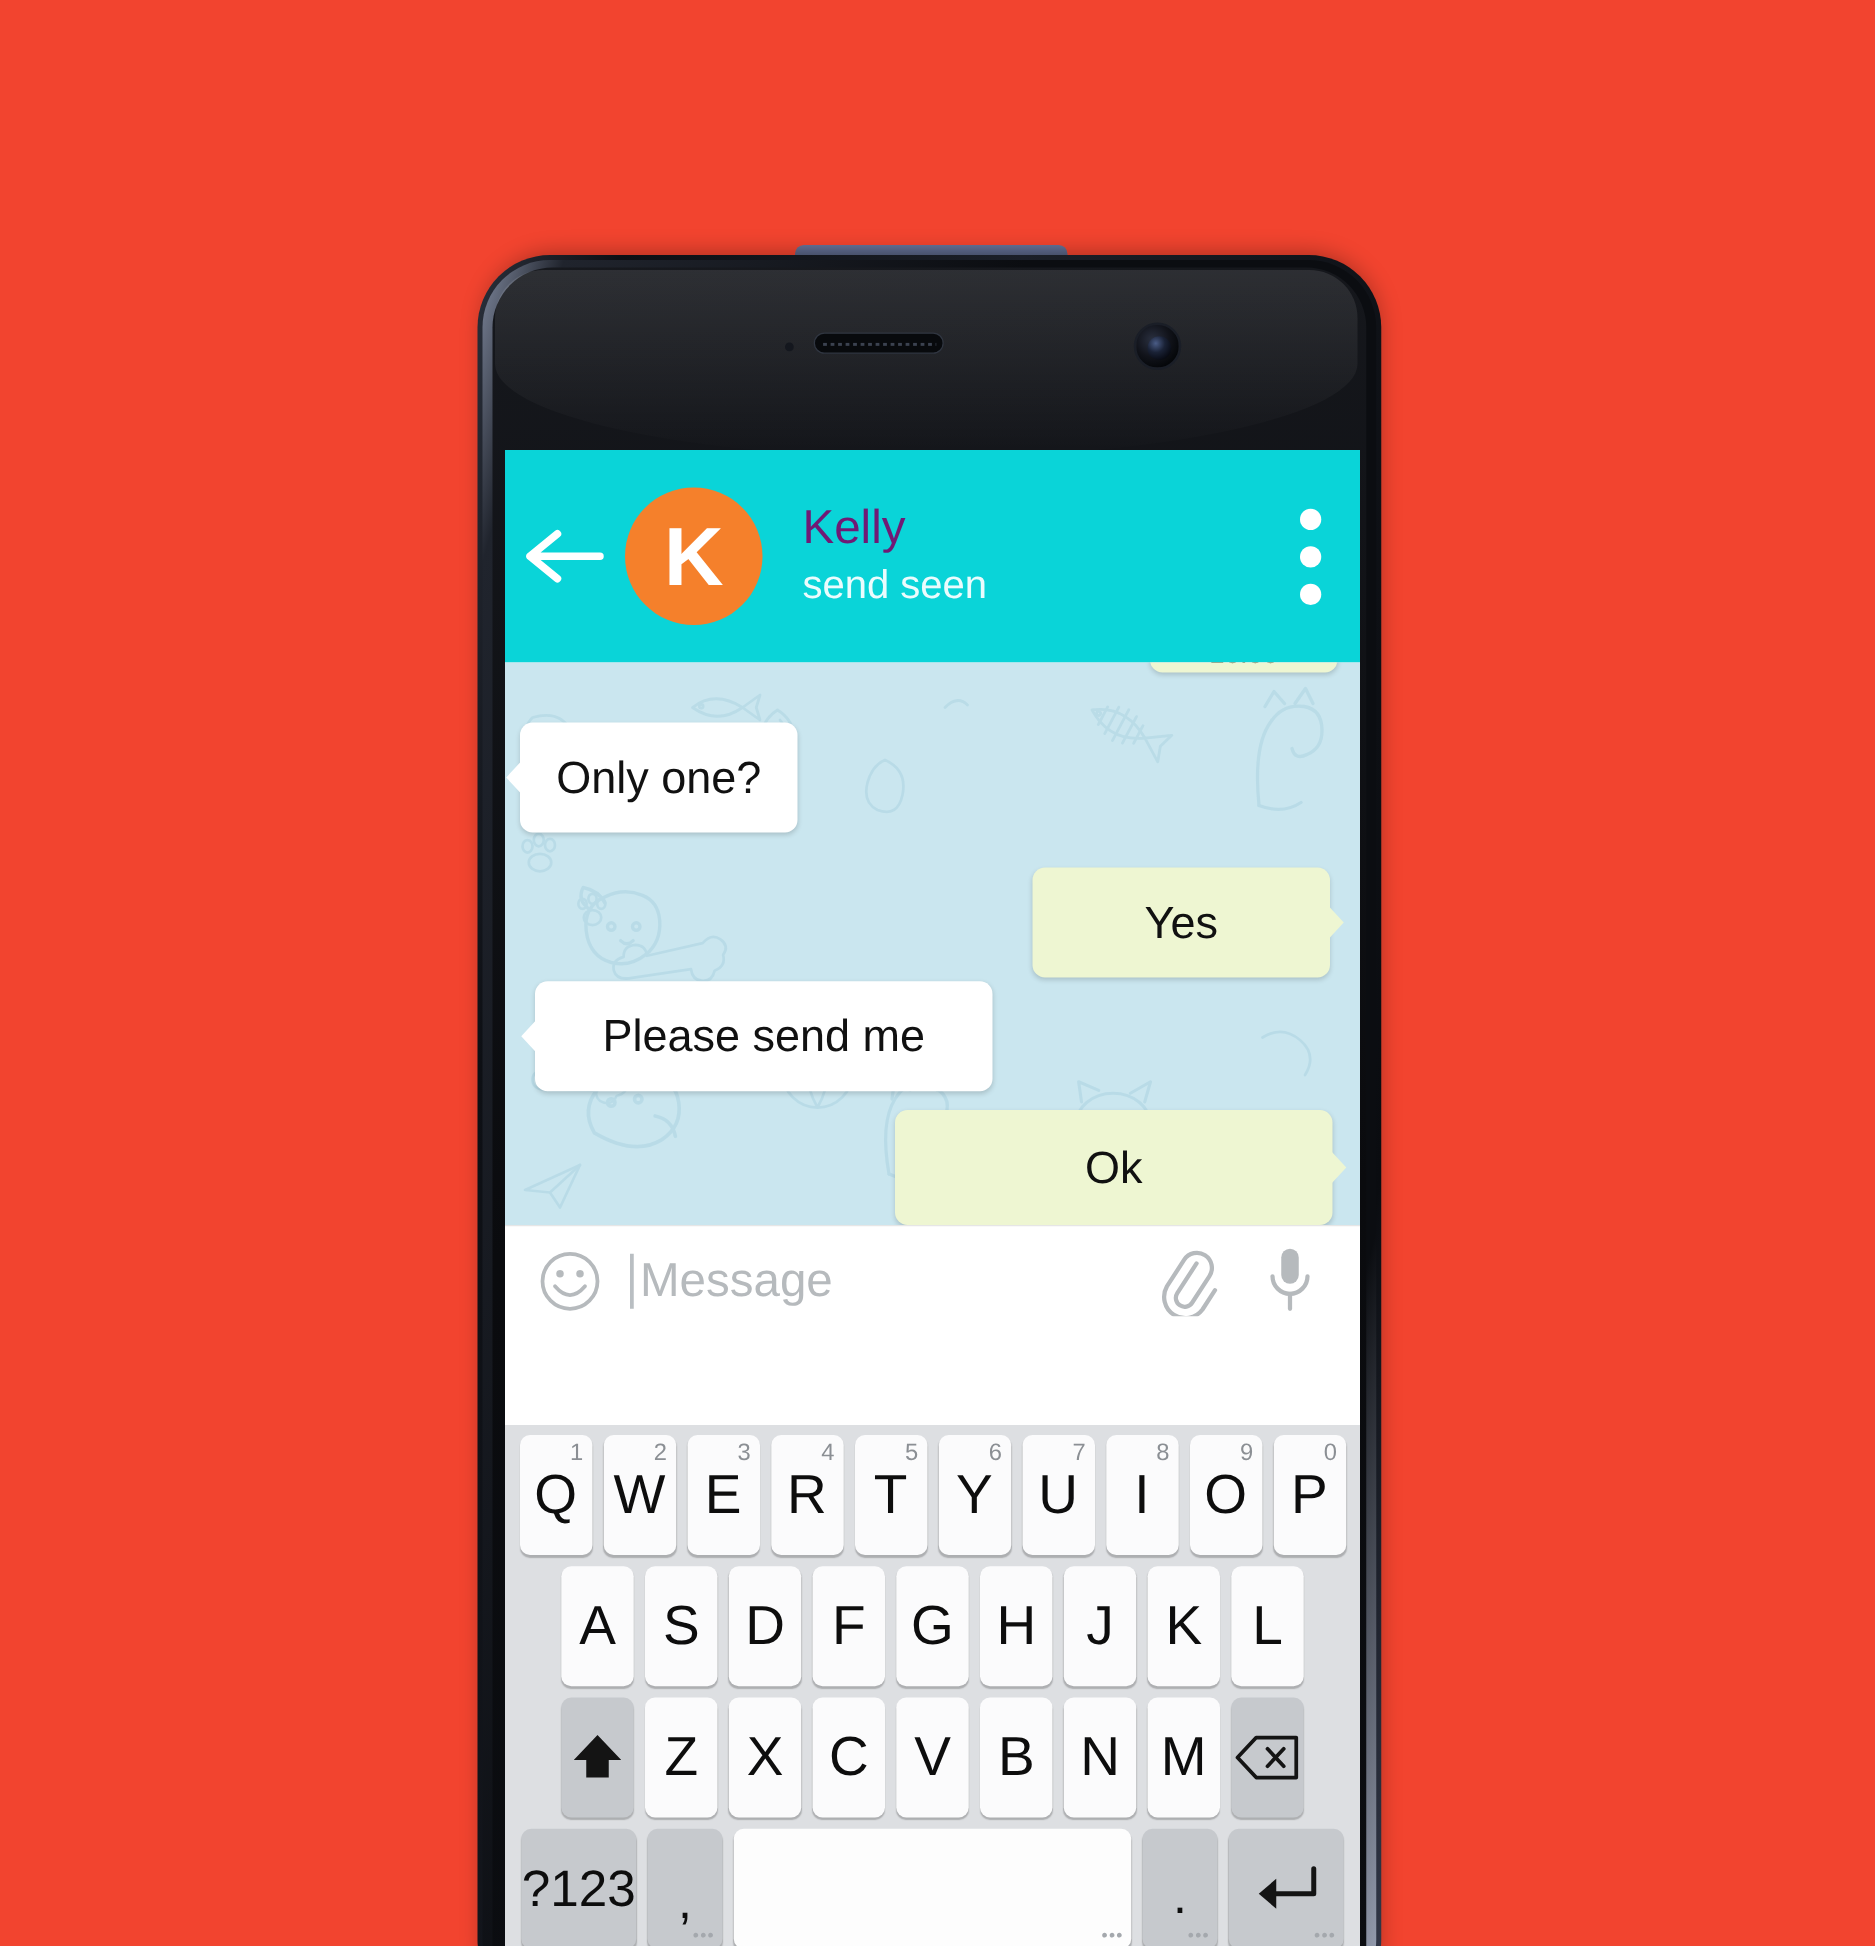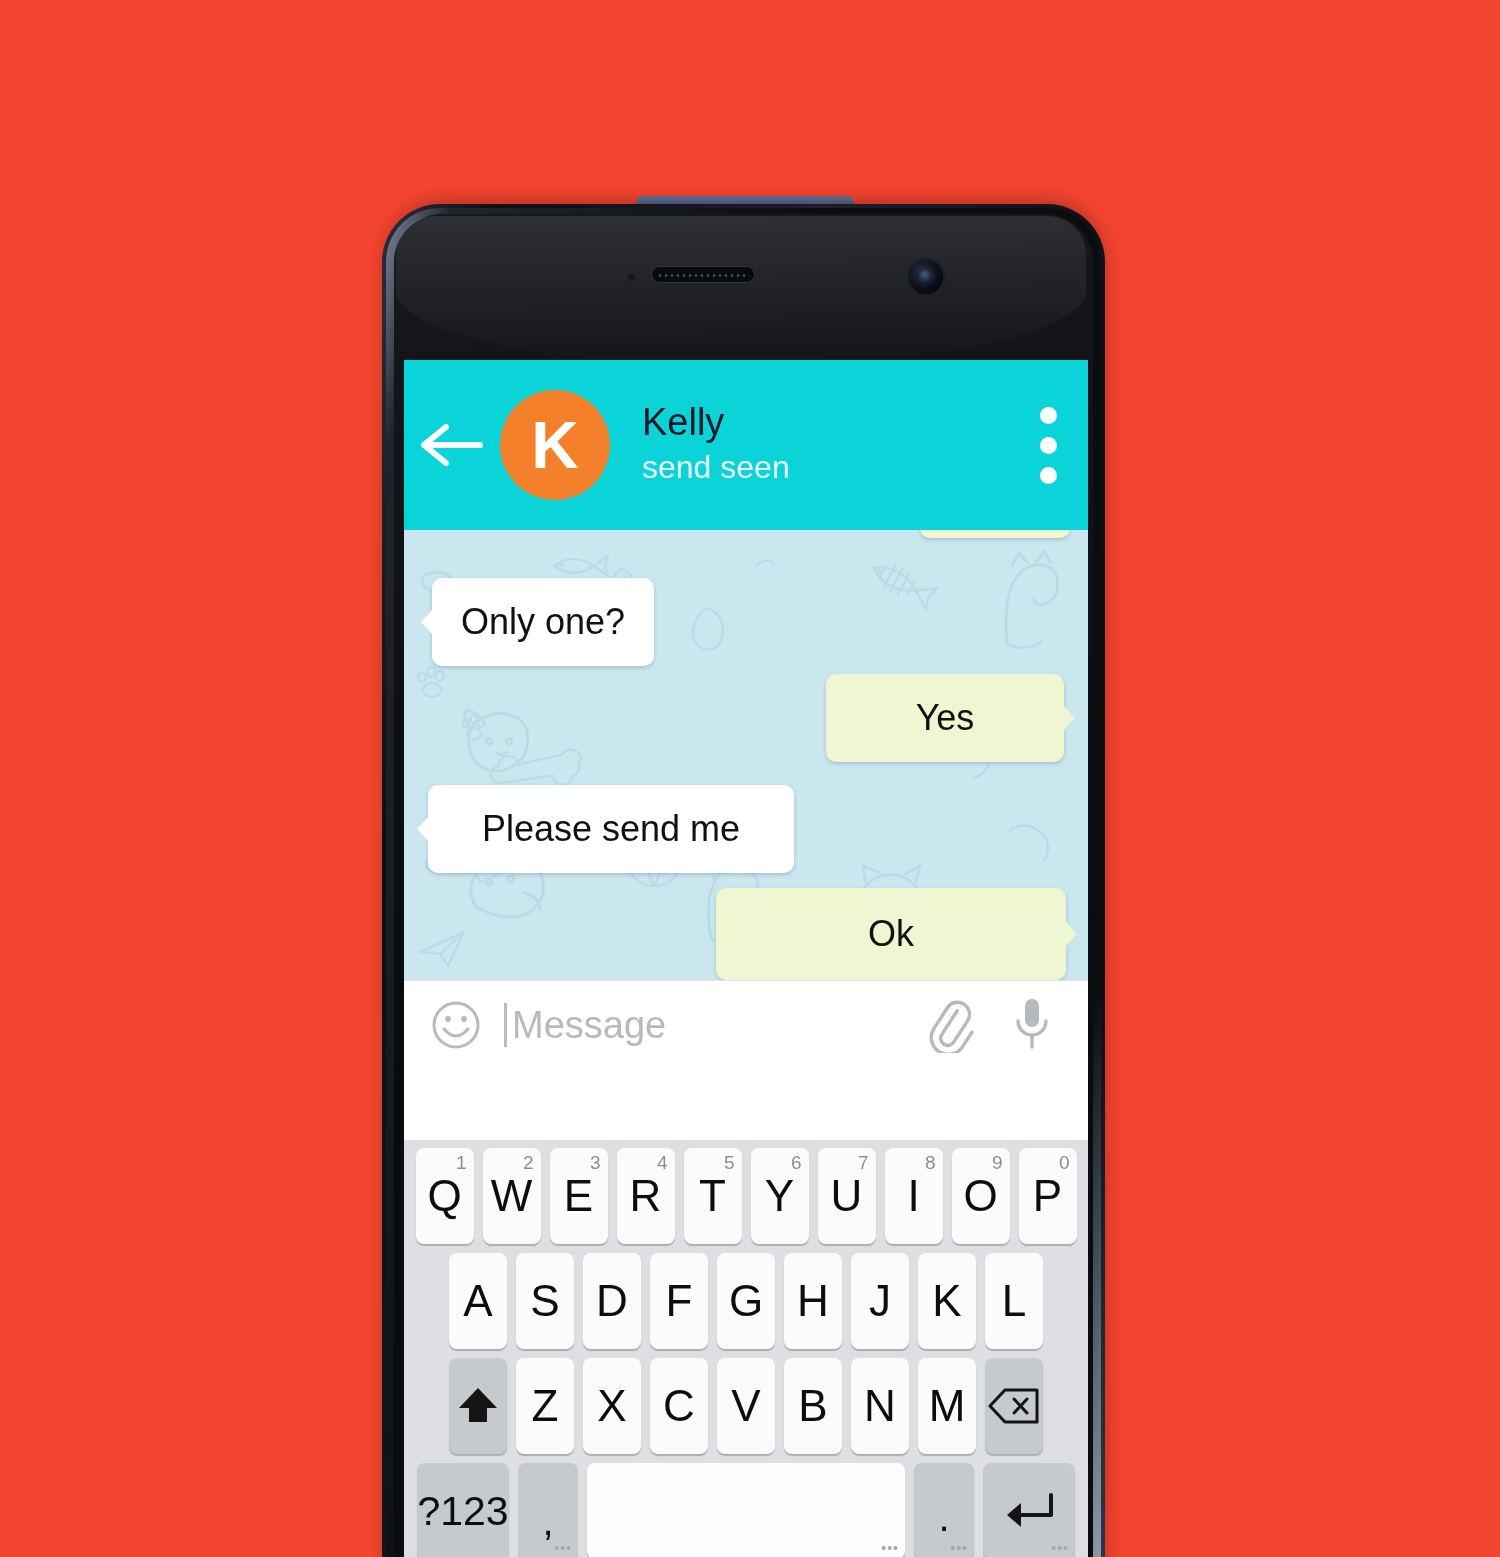--- a/index.html
+++ b/index.html
@@ -103,21 +103,21 @@
   }
   .avatar {
     width: 110px; height: 110px; border-radius: 50%;
     background: #F5802B;
     display:flex; align-items:center; justify-content:center;
     color:#fff; font-size: 66px; font-weight: 700;
     letter-spacing: 0; flex: 0 0 auto;
     line-height: 1;
   }
   .titles { margin-left: 32px; flex: 1 1 auto; }
-  .chat-name { color:#0f172a; font-size: 38px; font-weight: 400; line-height: 1.15; }
+  .chat-name { color:#701a75; font-size: 38px; font-weight: 400; line-height: 1.15; }
   .chat-status { color:#eafcfd; font-size: 32px; font-weight: 400; line-height: 1.3; margin-top: 2px; }
   .overflow-menu {
     width: 80px; height: 170px; flex: 0 0 auto;
     display:flex; flex-direction:column; align-items:center; justify-content:center; gap: 13px;
   }
   .overflow-menu i { display:block; width:17px; height:17px; border-radius:50%; background:#fff; }
 
   
   .chat {
     position: relative;
@@ -359,27 +359,27 @@
             <g transform="translate(620,390)">
               <path d="M0 0 q22 4 26 22 q4 16 -10 24"></path>
             </g>
           </g>
         </svg>
 
         <div class="bubble-clipped">
           <span>10:00</span>
         </div>
 
-        <div class="msg-row" style="left:28px; top:48px;">
+        <div class="msg-row" style="left:12px; top:48px;">
           <div class="bubble in" style="width:222px; height:88px;">
             <span>Only one?</span>
           </div>
         </div>
 
-        <div class="msg-row" style="left:422px; top:144px;">
+        <div class="msg-row" style="left:422px; top:164px;">
           <div class="bubble out" style="width:238px; height:88px;">
             <span>Yes</span>
           </div>
         </div>
 
         <div class="msg-row" style="left:24px; top:255px;">
           <div class="bubble in" style="width:366px; height:88px;">
             <span>Please send me</span>
           </div>
         </div>

